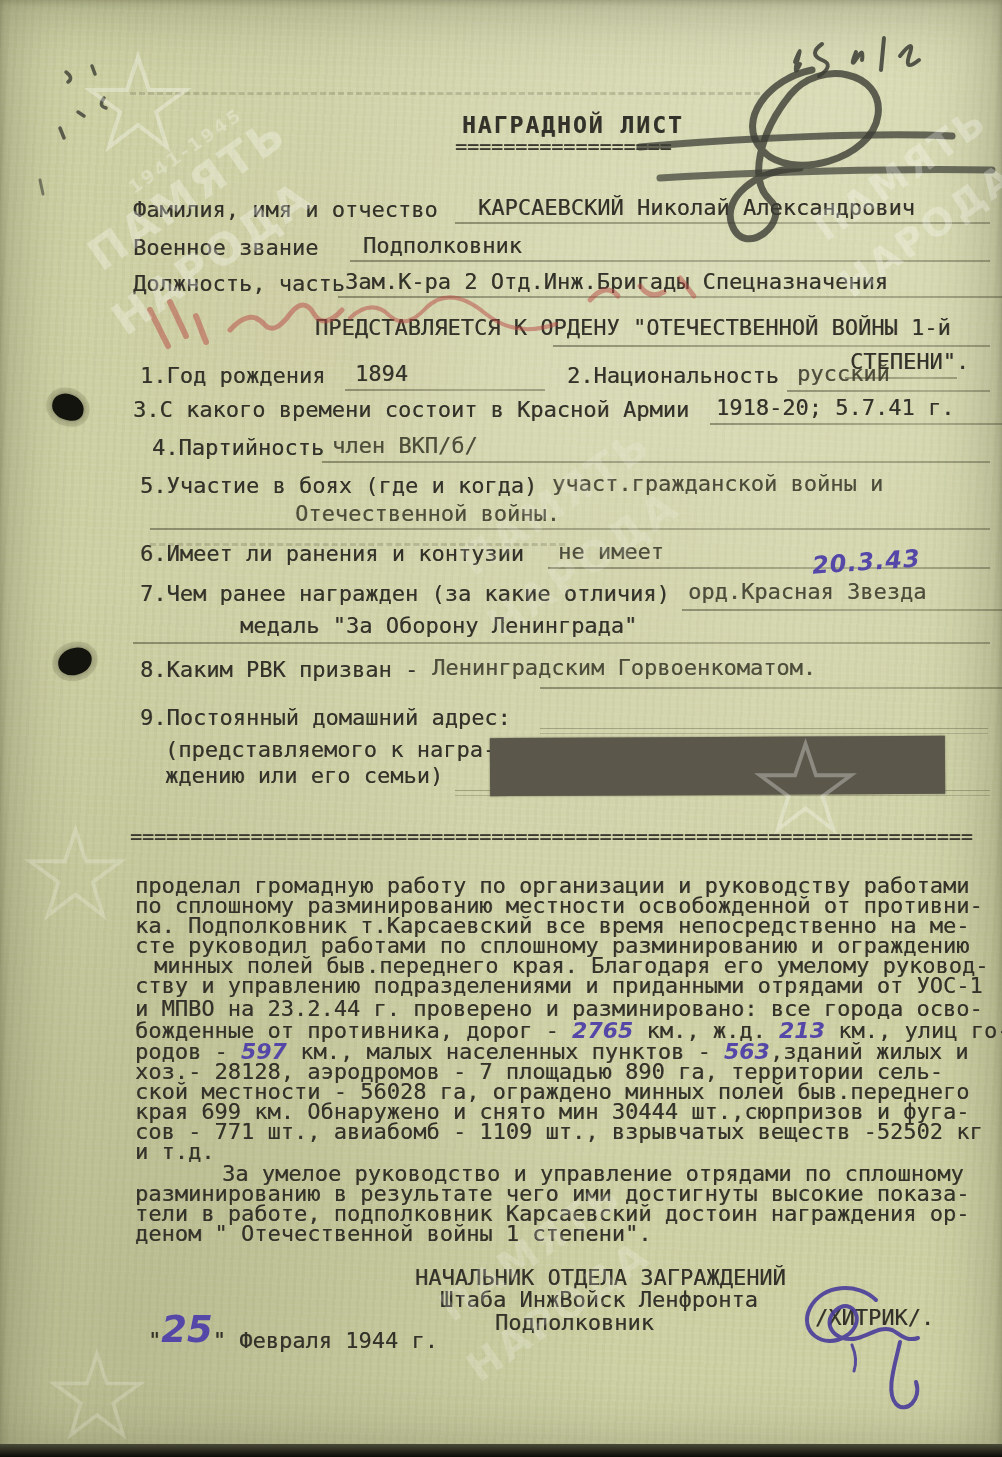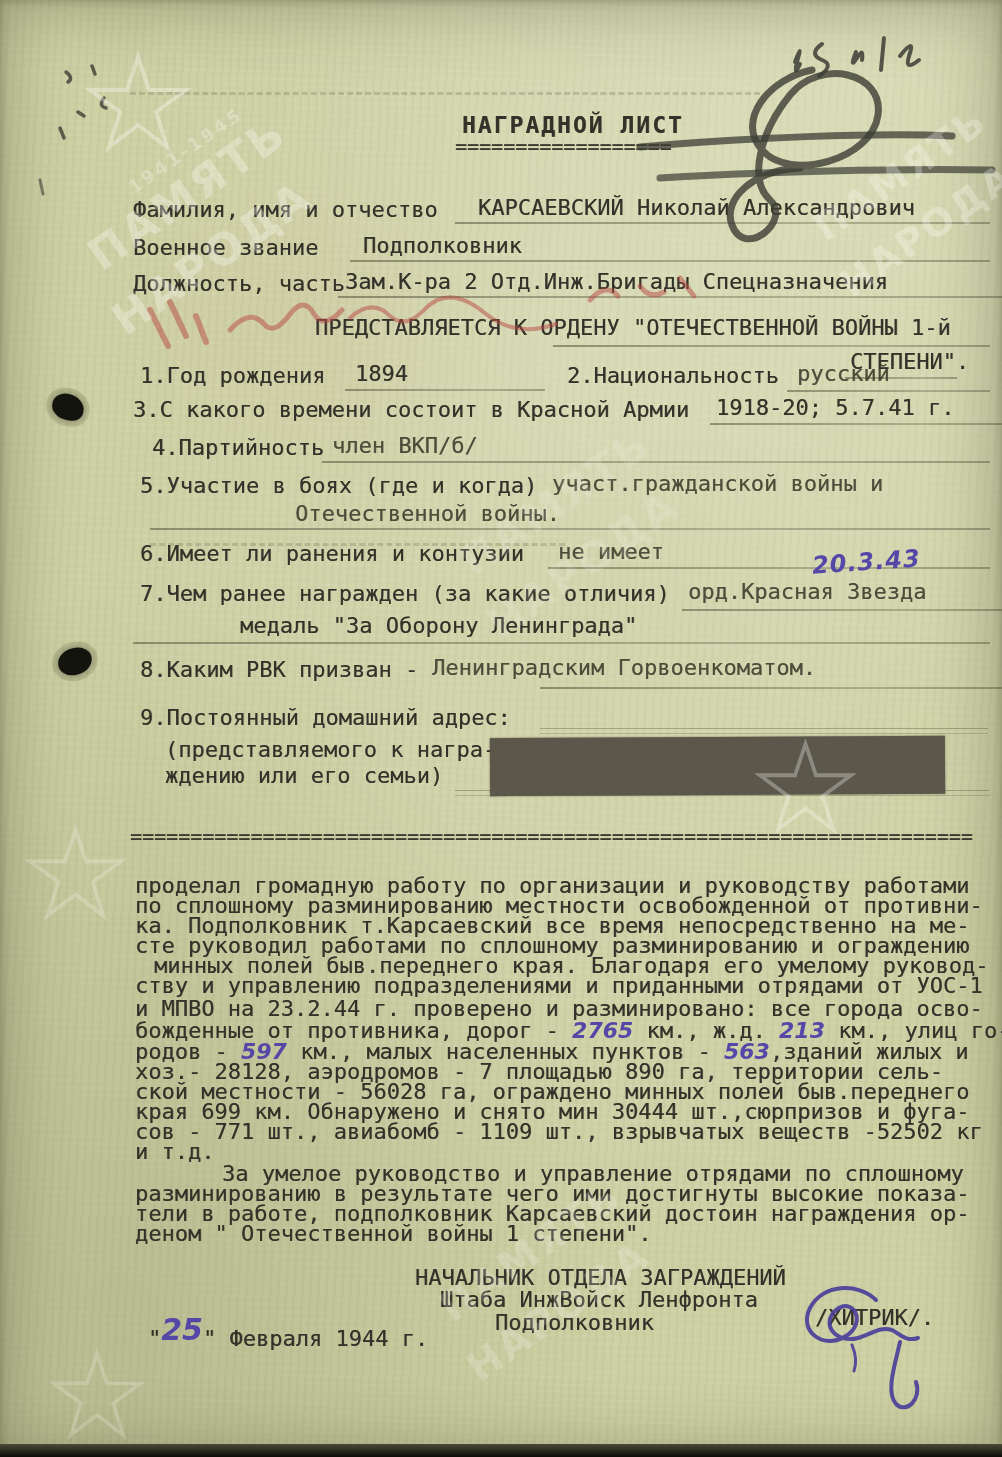--- a/index.html
+++ b/index.html
@@ -46,21 +46,21 @@
     position:absolute;z-index:1;
     border-top:3px dashed rgba(80,80,58,.22);
   }
   .ink{
     color:#5547a8;
     font-family:"DejaVu Sans", sans-serif;
     font-style:italic;font-weight:bold;
     text-shadow:none;
   }
   .ink-note{position:absolute;font-size:24px;transform:rotate(-4deg);z-index:4;letter-spacing:1px;}
-  .ink-day{font-size:30px;position:relative;top:-6px;}
+  .ink-day{font-size:37px;position:relative;top:-6px;}
   .wm{
     position:absolute;z-index:6;pointer-events:none;
     font-family:"DejaVu Sans", sans-serif;font-weight:bold;
     color:rgba(255,255,255,.30);letter-spacing:3px;white-space:pre;
   }
   .wm-star{position:absolute;z-index:6;pointer-events:none;}
   .redact{
     position:absolute;z-index:3;
     background:#5b584b;
     transform:rotate(-.3deg);

